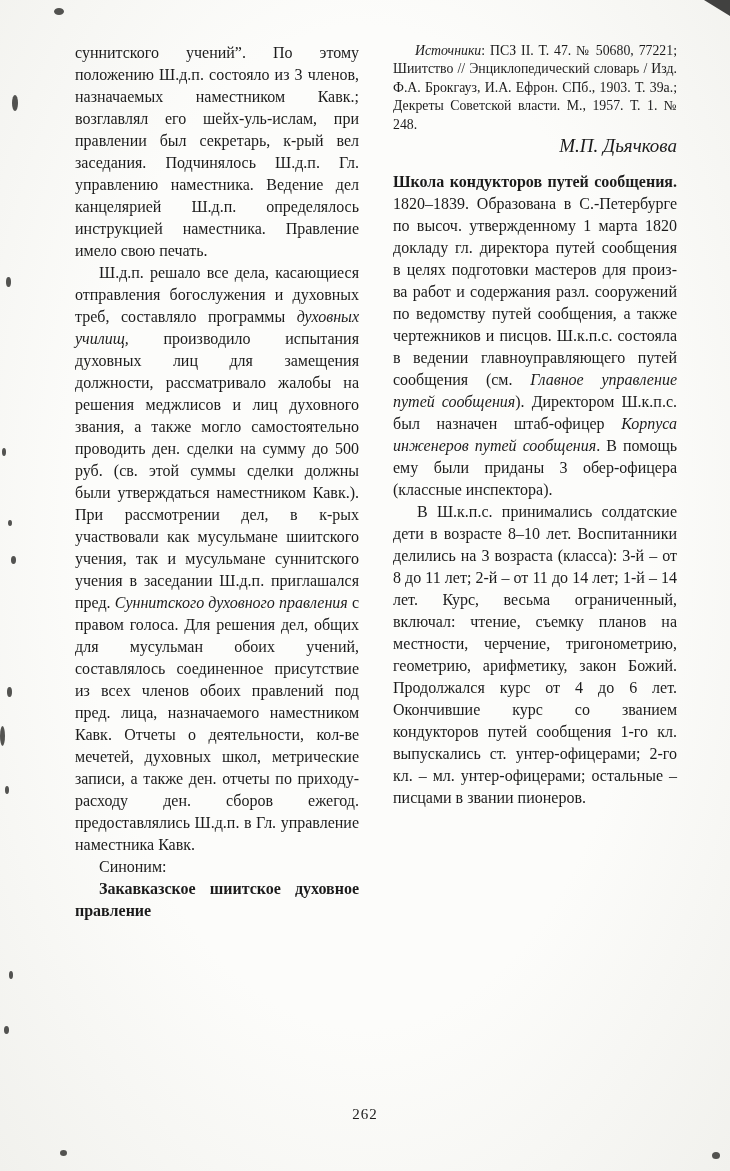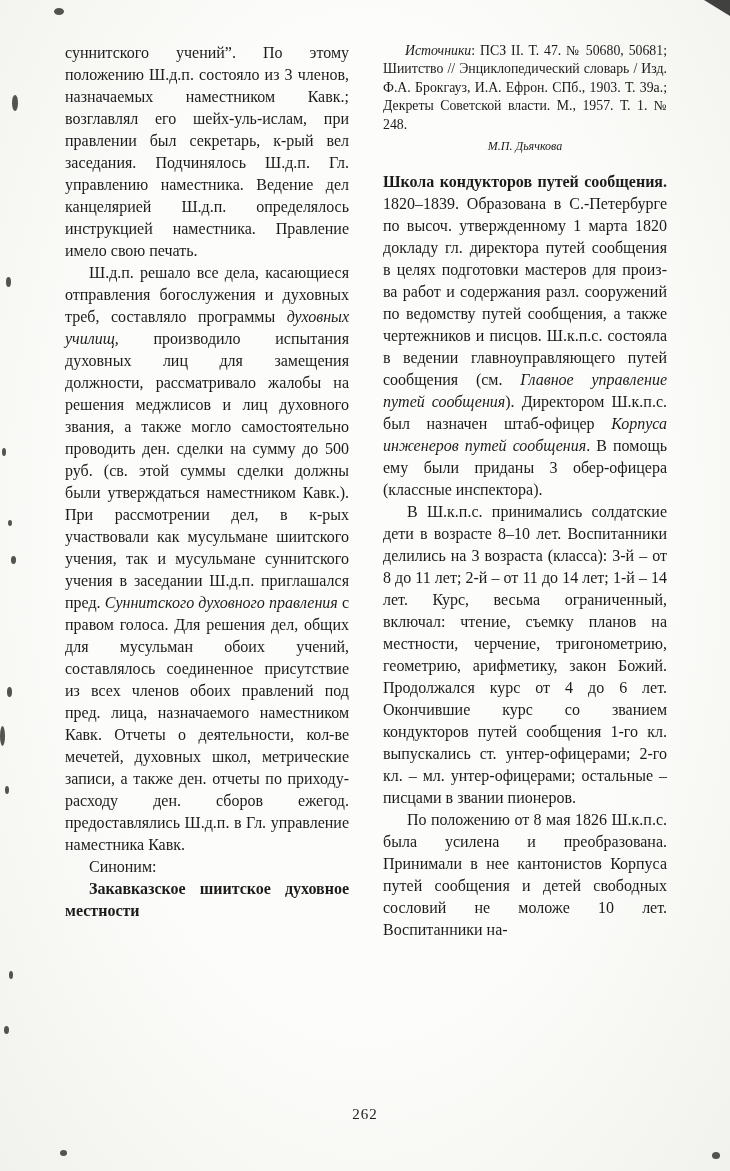--- a/index.html
+++ b/index.html
@@ -7,44 +7,44 @@
   body {
     position:relative;
     font-family:"Liberation Serif","DejaVu Serif",serif;
     color:#1b1b1b;
     background:radial-gradient(ellipse at 50% 45%, #fcfcfa 55%, #f1f1ed 100%);
     overflow:hidden;
   }
   .page { position:absolute; inset:0; }
   .content {
     position:absolute;
-    left:65px; top:42px;
+    left:75px; top:42px;
     width:602px;
     display:flex;
     gap:34px;
   }
   .col { width:286px; }
   p.para {
     font-size:16px;
     line-height:22px;
     text-align:justify;
     hyphens:auto;
     -webkit-hyphens:auto;
   }
   p.indent { text-indent:24px; }
   p.gap-above { }
   p.sources {
     font-size:13.8px;
     line-height:18.4px;
     text-indent:22px;
   }
   p.author {
-    font-size:12px;
+    font-size:19px;
     line-height:18px;
-    text-align:center;
+    text-align:right;
     margin:3px 0 13px 0;
   }
   p.entry { margin-top:16px; }
   .italic { font-style:italic; }
   .bold { font-weight:bold; }
   .page-number {
     position:absolute;
     left:0; right:0;
     bottom:48px;
     text-align:center;
@@ -84,25 +84,24 @@
   <div class="mark" style="left:9px;  top:971px;width:4px;  height:8px;"></div>
   <div class="mark" style="left:4px;  top:1026px;width:5px; height:8px;"></div>
   <div class="mark" style="left:60px; top:1150px;width:7px; height:6px;"></div>
   <div class="mark" style="left:712px;top:1152px;width:8px; height:7px;"></div>
 
   <div class="content">
     <div class="col">
         <p class="para"><span>суннитского учений”. По этому положению Ш.д.п. состояло из 3 членов, назначаемых наместником Кавк.; возглавлял его шейх-уль-ислам, при правлении был секретарь, к-рый вел заседания. Подчинялось Ш.д.п. Гл. управлению наместника. Ведение дел канцелярией Ш.д.п. определялось инструкцией наместника. Правление имело свою печать.</span></p>
         <p class="para indent"><span>Ш.д.п. решало все дела, касающиеся отправления богослужения и духовных треб, составляло программы </span><span class="italic">духовных училищ,</span><span> производило испытания духовных лиц для замещения должности, рассматривало жалобы на решения меджлисов и лиц духовного звания, а также могло самостоятельно проводить ден. сделки на сумму до 500 руб. (св. этой суммы сделки должны были утверждаться наместником Кавк.). При рассмотрении дел, в к-рых участвовали как мусульмане шиитского учения, так и мусульмане суннитского учения в заседании Ш.д.п. приглашался пред. </span><span class="italic">Суннитского духовного правления</span><span> с правом голоса. Для решения дел, общих для мусульман обоих учений, составлялось соединенное присутствие из всех членов обоих правлений под пред. лица, назначаемого наместником Кавк. Отчеты о деятельности, кол-ве мечетей, духовных школ, метрические записи, а также ден. отчеты по приходу-расходу ден. сборов ежегод. предоставлялись Ш.д.п. в Гл. управление наместника Кавк.</span></p>
         <p class="para indent gap-above"><span>Синоним:</span></p>
-        <p class="para indent"><span class="bold">Закавказское шиитское духовное местности</span></p>
+        <p class="para indent"><span class="bold">Закавказское шиитское духовное правление</span></p>
       </div>
     <div class="col">
-        <p class="para sources"><span class="italic">Источники</span><span>: ПСЗ II. Т. 47. № 50680, 50681; Шиитство // Энциклопедический словарь / Изд. Ф.А. Брокгауз, И.А. Ефрон. СПб., 1903. Т. 39а.; Декреты Советской власти. М., 1957. Т. 1. № 248.</span></p>
+        <p class="para sources"><span class="italic">Источники</span><span>: ПСЗ II. Т. 47. № 50680, 77221; Шиитство // Энциклопедический словарь / Изд. Ф.А. Брокгауз, И.А. Ефрон. СПб., 1903. Т. 39а.; Декреты Советской власти. М., 1957. Т. 1. № 248.</span></p>
         <p class="para author"><span class="italic">М.П. Дьячкова</span></p>
         <p class="para entry"><span class="bold">Школа кондукторов путей сообщения.</span><span> 1820–1839. Образована в С.-Петербурге по высоч. утвержденному 1 марта 1820 докладу гл. директора путей сообщения в целях подготовки мастеров для произ-ва работ и содержания разл. сооружений по ведомству путей сообщения, а также чертежников и писцов. Ш.к.п.с. состояла в ведении главноуправляющего путей сообщения (см. </span><span class="italic">Главное управление путей сообщения</span><span>). Директором Ш.к.п.с. был назначен штаб-офицер </span><span class="italic">Корпуса инженеров путей сообщения</span><span>. В помощь ему были приданы 3 обер-офицера (классные инспектора).</span></p>
         <p class="para indent"><span>В Ш.к.п.с. принимались солдатские дети в возрасте 8–10 лет. Воспитанники делились на 3 возраста (класса): 3-й – от 8 до 11 лет; 2-й – от 11 до 14 лет; 1-й – 14 лет. Курс, весьма ограниченный, включал: чтение, съемку планов на местности, черчение, тригонометрию, геометрию, арифметику, закон Божий. Продолжался курс от 4 до 6 лет. Окончившие курс со званием кондукторов путей сообщения 1-го кл. выпускались ст. унтер-офицерами; 2-го кл. – мл. унтер-офицерами; остальные – писцами в звании пионеров.</span></p>
-        <p class="para indent"><span>По положению от 8 мая 1826 Ш.к.п.с. была усилена и преобразована. Принимали в нее кантонистов Корпуса путей сообщения и детей свободных сословий не моложе 10 лет. Воспитанники на-</span></p>
       </div>
   </div>
 
   <div class="page-number">262</div>
 </div>
 
 </body></html>

